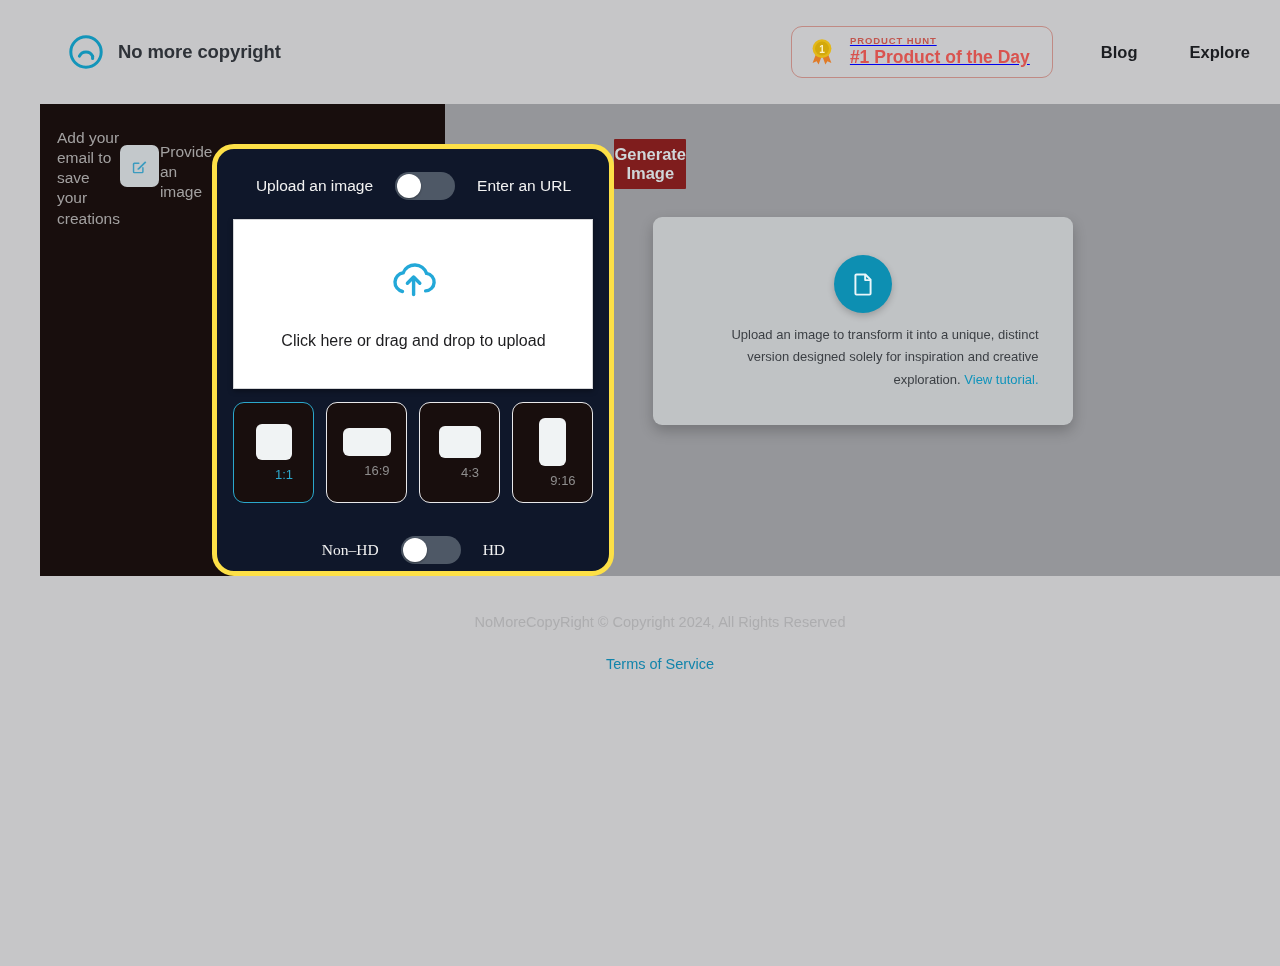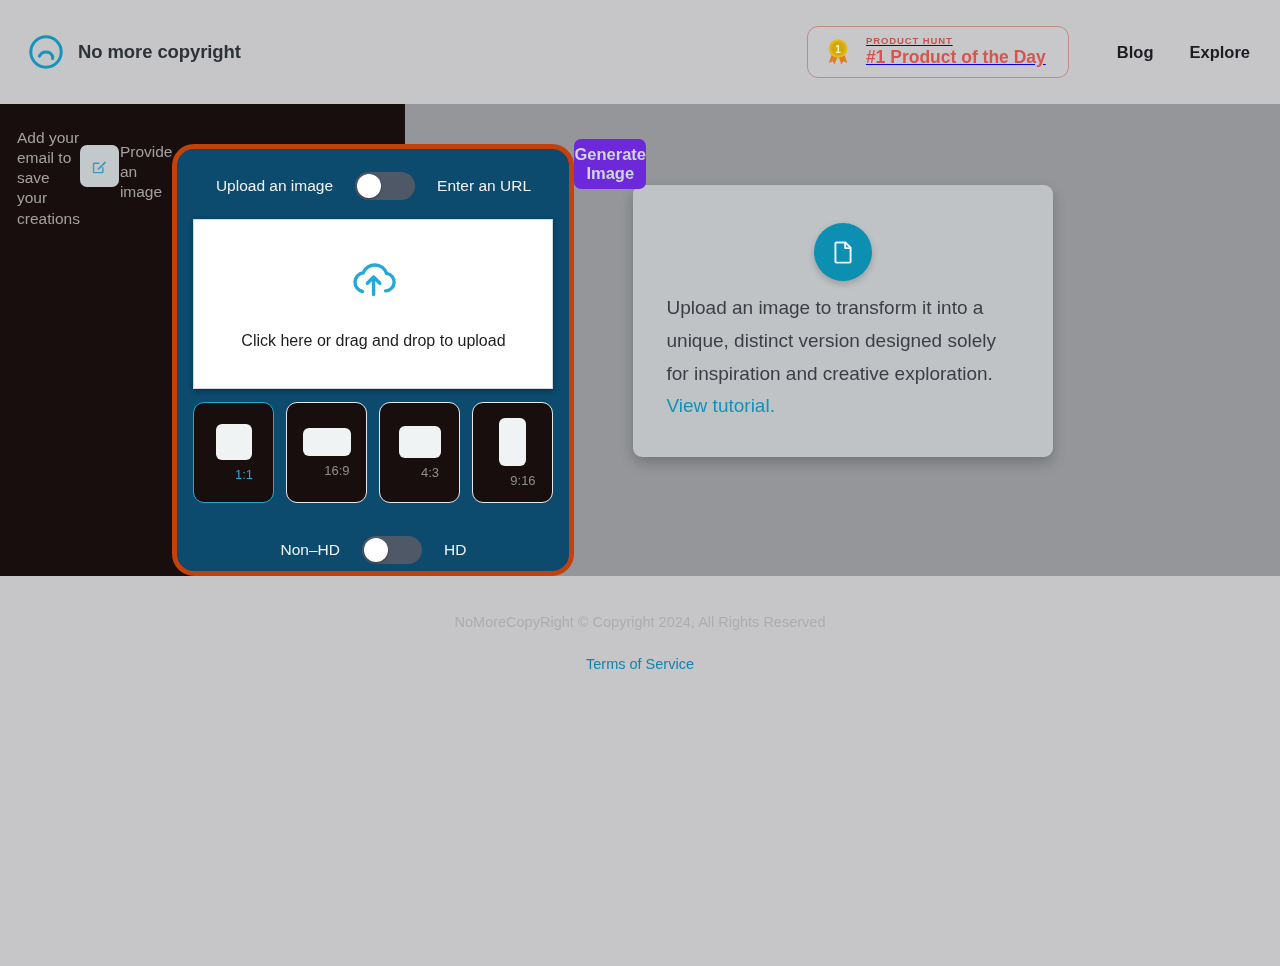--- a/index.html
+++ b/index.html
@@ -3,21 +3,21 @@
 <meta charset="utf-8">
 <style>
   * { margin:0; padding:0; box-sizing:border-box; }
   html,body { width:1280px; height:966px; }
   body {
     font-family:"Liberation Sans", sans-serif;
     background:#c6c6c8;
     overflow:hidden;
     -webkit-font-smoothing:antialiased;
   }
-  .page { width:1280px; height:710px; display:flex; flex-direction:column; }
+  .page { width:1280px; height:710px; display:flex; flex-direction:column;padding-left:40px; }
 
   
   .header {
     height:104px; flex:0 0 104px;
     background:#c6c6c8;
     display:flex; align-items:center;
     padding:0 30px 0 28px;
   }
   .brand { display:flex; align-items:center; gap:14px; }
   .brand-logo { width:36px; height:36px; display:block; }
@@ -38,21 +38,21 @@
   .ph-medal { width:30px; height:30px; flex:0 0 30px; display:block; }
   .ph-texts { display:flex; flex-direction:column; gap:1px; }
   .ph-kicker {
     font-size:9.5px; font-weight:bold; letter-spacing:0.9px;
     color:#c1554e; line-height:1.15;
   }
   .ph-title {
     font-size:17.5px; font-weight:bold; color:#d9534f;
     line-height:1.2; white-space:nowrap;
   }
-  .nav { display:flex; gap:36px; }
+  .nav { display:flex; gap:52px; }
   .nav-link {
     font-size:16.5px; font-weight:bold; color:#1b1d21;
     text-decoration:none; white-space:nowrap;
   }
 
   
   .body-row { flex:1 1 auto; display:flex; min-height:0; }
 
   
   .sidebar {
@@ -75,23 +75,23 @@
     padding:0 11px;
     cursor:text;
   }
   .edit-icon { width:17px; height:17px; display:block; }
 
   .provide-label { margin-top:14px; }
 
   
   .panel {
     margin-top:16px;
-    border:5px solid #c2410c;
+    border:5px solid #fde047;
     border-radius:22px;
-    background:#0c4a6e;
+    background:#0f172a;
     padding:16px 16px 18px 16px;
   }
   .toggle-row {
     display:flex; align-items:center; justify-content:center;
     gap:22px; padding:7px 0 9px 0;
   }
   .toggle-label { font-size:15.5px; color:#f2f2f2; white-space:nowrap; }
   .switch {
     width:60px; height:28px; border-radius:14px;
     background:#4e5866; position:relative; flex:0 0 60px;
@@ -130,27 +130,27 @@
     background:#180e0d;
     display:flex; flex-direction:column;
     align-items:center; justify-content:center;
     gap:8px; cursor:pointer;
   }
   .ratio-card.selected { border-color:#2ba7cb; }
   .ratio-shape { background:#f0f3f4; border-radius:6px; }
   .ratio-text { font-size:13px; color:#8e8d8d; line-height:1;margin-left:20px; }
   .ratio-card.selected .ratio-text { color:#2ba7cb; }
 
-  .hd-row { margin-top:26px; }
+  .hd-row { margin-top:26px;font-family:Liberation Serif, serif; }
 
   .generate-btn {
     margin-top:11px;
     height:50px;
-    background:#6d28d9;
-    border:none; border-radius:7px;
+    background:#7f1d1d;
+    border:none; border-radius:1px;
     color:#cfd6d8;
     font-size:16.5px; font-weight:bold;
     font-family:"Liberation Sans", sans-serif;
     cursor:pointer;
     width:100%;
     display:flex; align-items:center; justify-content:center;
   }
 
   
   .main {
@@ -169,22 +169,22 @@
   }
   .file-circle {
     width:58px; height:58px; border-radius:50%;
     background:#0d8fb2;
     display:flex; align-items:center; justify-content:center;
     box-shadow:0 3px 7px rgba(0,0,0,0.2);
   }
   .file-icon { width:26px; height:26px; display:block; }
   .info-text {
     margin-top:11px;
-    font-size:19px; line-height:1.72;
-    color:#3b3f44; text-align:left;
+    font-size:13px; line-height:1.72;
+    color:#3b3f44; text-align:right;
   }
   .info-link { color:#0f93bb; text-decoration:none; }
 
   
   .footer {
     height:134px; flex:0 0 134px;
     background:#c6c6c8;
     display:flex; flex-direction:column;
     align-items:center; justify-content:center;
     gap:26px;

